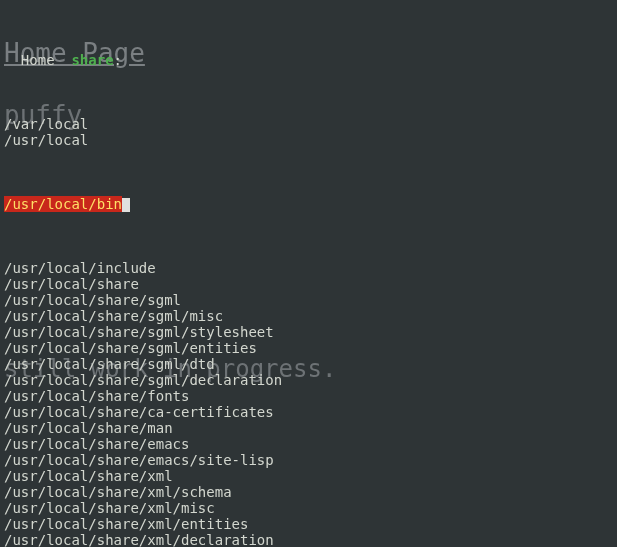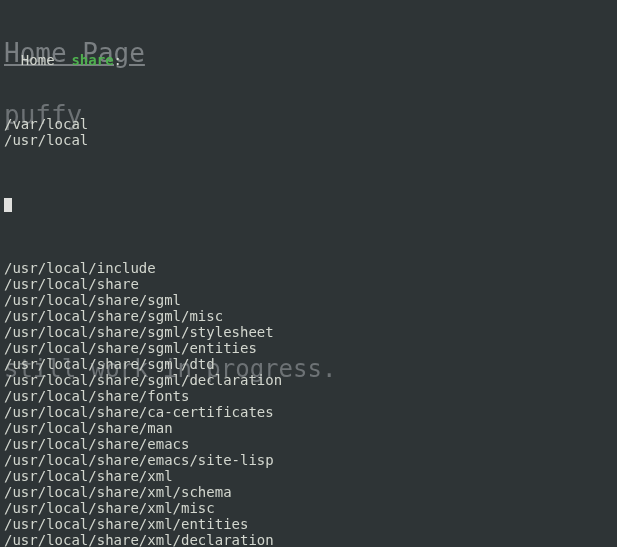--- a/index.html
+++ b/index.html
@@ -80,21 +80,21 @@
   
   
 </div>
 
 <div class="layer term-layer">
 
   <div class="line">  <span>Home</span>  <span class="c-green">share</span><span>:</span></div>
 
   <div id="pre-paths"><div class="line">/var/local</div><div class="line">/usr/local</div></div>
 
-  <div class="line"><span class="cursor"></span></div>
+  <div class="line"><span class="hl-red">/usr/local/bin</span><span class="cursor"></span></div>
 
   <div id="mid-paths"><div class="line">/usr/local/include</div><div class="line">/usr/local/share</div><div class="line">/usr/local/share/sgml</div><div class="line">/usr/local/share/sgml/misc</div><div class="line">/usr/local/share/sgml/stylesheet</div><div class="line">/usr/local/share/sgml/entities</div><div class="line">/usr/local/share/sgml/dtd</div><div class="line">/usr/local/share/sgml/declaration</div><div class="line">/usr/local/share/fonts</div><div class="line">/usr/local/share/ca-certificates</div><div class="line">/usr/local/share/man</div><div class="line">/usr/local/share/emacs</div><div class="line">/usr/local/share/emacs/site-lisp</div><div class="line">/usr/local/share/xml</div><div class="line">/usr/local/share/xml/schema</div><div class="line">/usr/local/share/xml/misc</div><div class="line">/usr/local/share/xml/entities</div><div class="line">/usr/local/share/xml/declaration</div></div>
 
   
 
   
 
   
 
   

